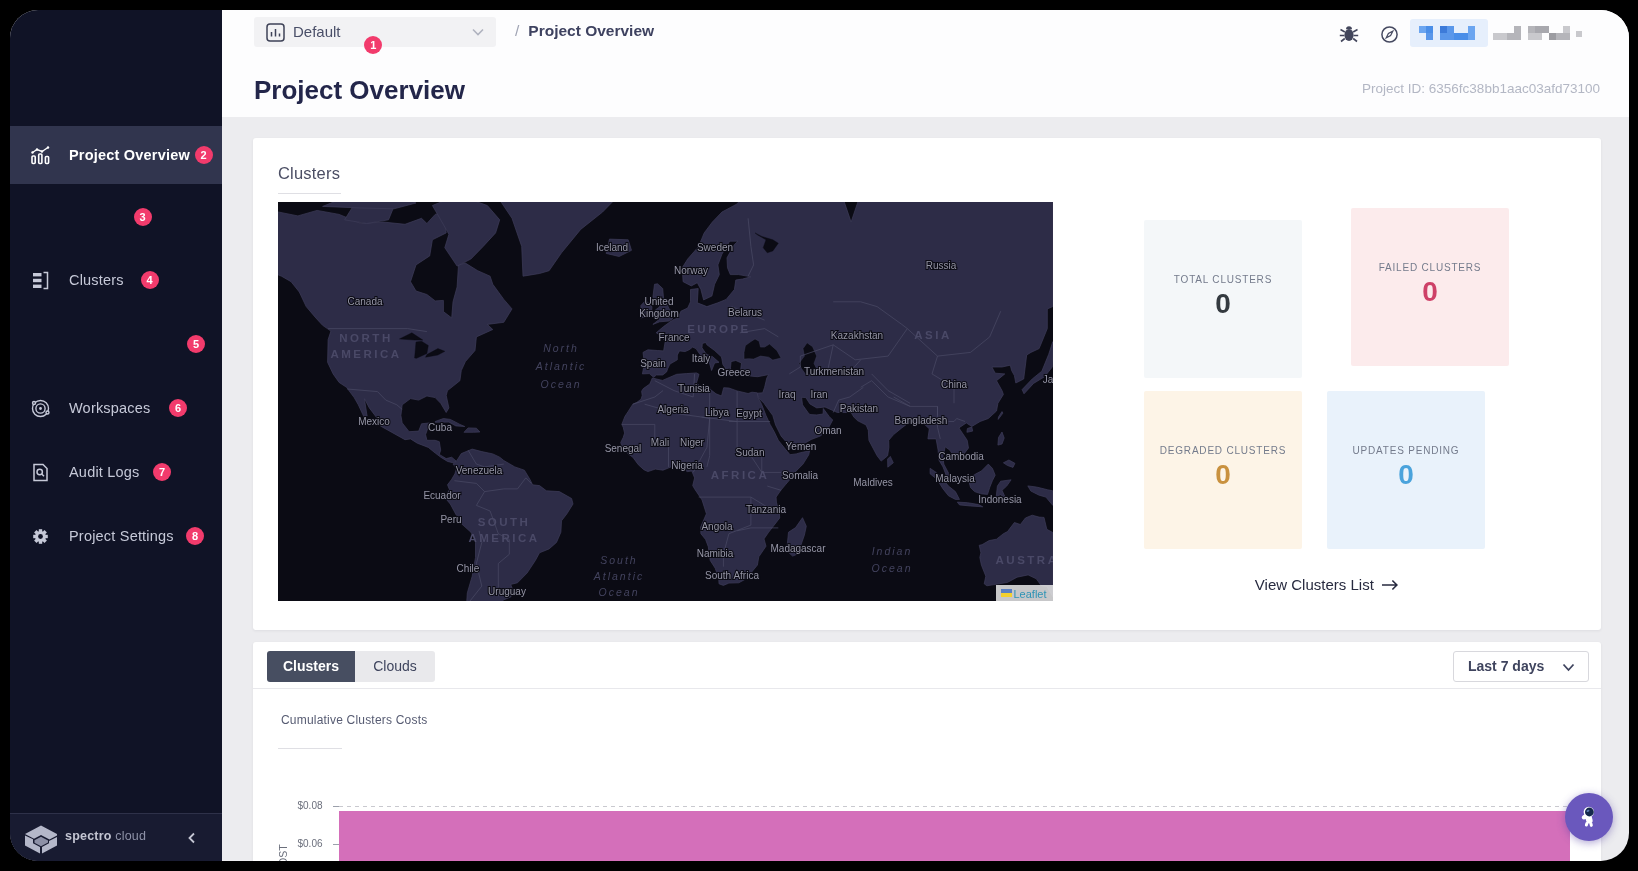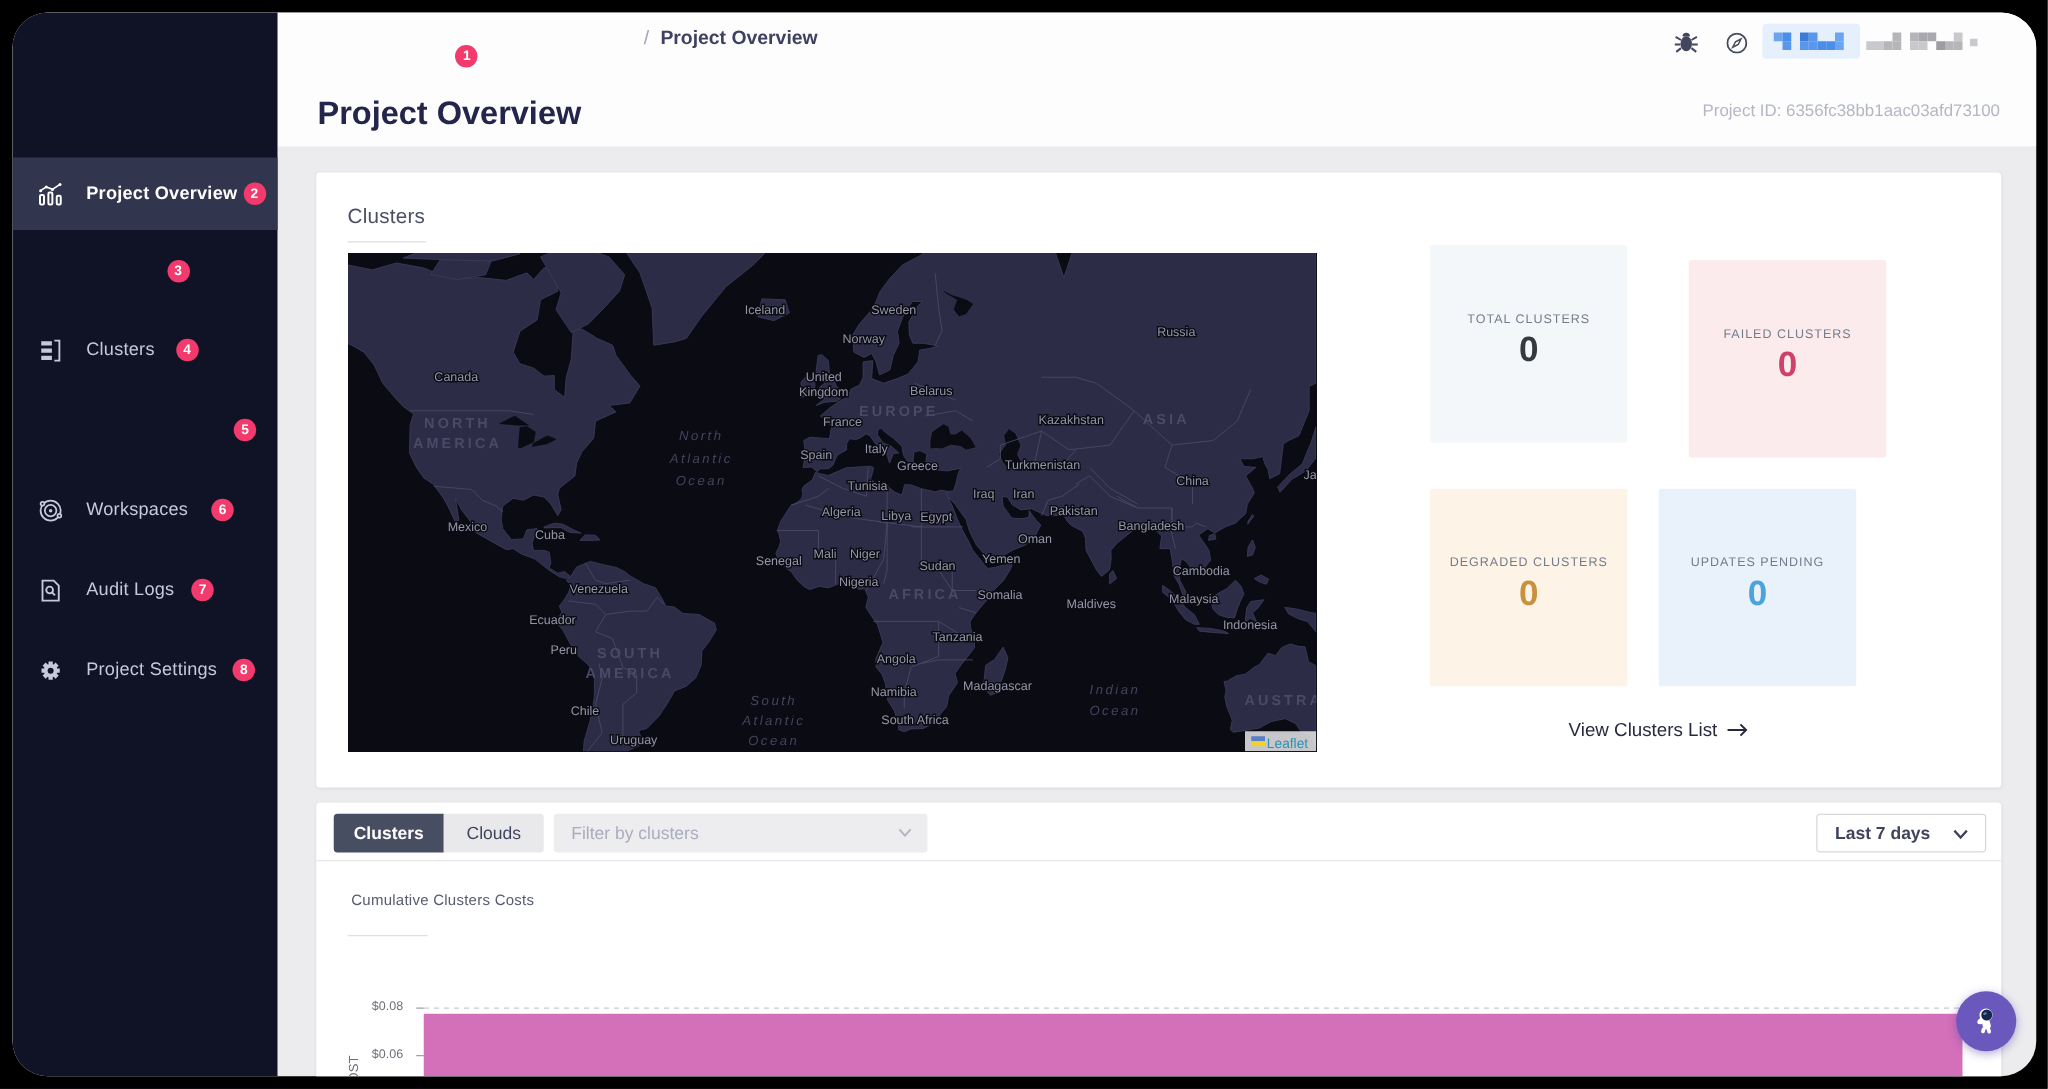--- a/index.html
+++ b/index.html
@@ -78,20 +78,32 @@
 
 
 #fab{position:absolute;left:1555px;top:783px;width:48px;height:48px;border-radius:50%;
  background:#6a58bd;box-shadow:0 2px 8px rgba(80,60,160,.45);z-index:40;}
 .pix{position:absolute;}
 </style></head>
 <body>
 <div id="app">
 
  <div id="topbar">
+  <div id="selector">
+        <svg style="left:12px;top:5.5px" width="19" height="19" viewBox="0 0 19 19" fill="none" stroke="#3e4257" stroke-width="1.5">
+<rect x="1" y="1" width="17" height="17" rx="3"></rect>
+<line x1="5.5" y1="9" x2="5.5" y2="13.5"></line>
+          <line x1="9.5" y1="6" x2="9.5" y2="13.5"></line>
+          <line x1="13.5" y1="10.5" x2="13.5" y2="13.5"></line>
+</svg>
+        <span class="txt">Default</span>
+        <svg style="left:217px;top:9px" width="14" height="12" viewBox="0 0 14 12" fill="none" stroke="#b0b3bf" stroke-width="1.6">
+          <polyline points="2,3.5 7,8.5 12,3.5"></polyline>
+        </svg>
+      </div>
   <div id="crumb">/<b>Project Overview</b></div>
   <div id="title">Project Overview</div>
   <div id="projid">Project ID: 6356fc38bb1aac03afd73100</div>
   <div id="bugicon"><svg width="20" height="19" viewBox="0 0 20 19" fill="#43465c">
 <ellipse cx="10" cy="11" rx="4.6" ry="6"></ellipse>
 <path d="M10 2.2 a3 3 0 0 1 3 3 l-6 0 a3 3 0 0 1 3-3z"></path>
 <g stroke="#43465c" stroke-width="1.6" fill="none">
 <line x1="5.8" y1="8" x2="1.5" y2="5.5"></line>
             <line x1="14.2" y1="8" x2="18.5" y2="5.5"></line>
 <line x1="5.4" y1="11.5" x2="0.8" y2="11.5"></line>
@@ -285,21 +297,21 @@
           <text class="o" x="614" y="353">Indian</text>
           <text class="o" x="614" y="370">Ocean</text>
 <g>
             <rect x="718" y="383" width="57" height="16" fill="#e9e9e9" fill-opacity="0.85"></rect>
 <rect x="723" y="387" width="11" height="4" fill="#5a7fc2"></rect>
             <rect x="723" y="391" width="11" height="4" fill="#f3d02f"></rect>
 <text x="752" y="396" style="font-size:11px;fill:#2d93b5;stroke-width:0;letter-spacing:0">Leaflet</text>
           </g>
 </svg></div>
  </div>
- <div class="stat" style="left:1134px;top:186px;background:#f4f7f9">
+ <div class="stat" style="left:1134px;top:210px;background:#f4f7f9">
       <div class="lb">TOTAL CLUSTERS</div>
       <div class="num" style="color:#343a40">0</div>
     </div>
     <div class="stat" style="left:1341px;top:198px;background:#fcebec">
       <div class="lb">FAILED CLUSTERS</div>
       <div class="num" style="color:#ce4168">0</div>
     </div>
     <div class="stat" style="left:1134px;top:380.5px;background:#fdf4e7">
       <div class="lb">DEGRADED CLUSTERS</div>
       <div class="num" style="color:#c9913f">0</div>
@@ -311,23 +323,20 @@
  <div id="viewlist">View Clusters List&nbsp;&nbsp;<svg width="17" height="12" viewBox="0 0 17 12" style="vertical-align:-1px">
         <path d="M0 6h15M10.5 1.5 15 6l-4.5 4.5" stroke="#272a3f" stroke-width="1.6" fill="none"></path>
       </svg></div>
 
  <div id="card2">
   <div class="h2" style="position:absolute;left:28px;top:71px;color:#565b72;font-size:12px">Cumulative Clusters Costs</div>
   <div class="hdiv" style="left:25px;top:106px;width:64px"></div>
  </div>
  <div class="tab" id="tabclusters">Clusters</div>
  <div class="tab" id="tabclouds">Clouds</div>
- <div id="filter">Filter by clusters<svg style="position:absolute;right:12px;top:10px" width="12" height="10" viewBox="0 0 12 10" fill="none" stroke="#b0b3bf" stroke-width="1.4">
-        <polyline points="1.5,2.5 6,7.5 10.5,2.5"></polyline>
-      </svg></div>
  <div id="last7">Last 7 days<svg style="position:absolute;right:13px;top:11px" width="13" height="9" viewBox="0 0 13 9" fill="none" stroke="#3f445e" stroke-width="1.8">
         <polyline points="1.5,1.5 6.5,7 11.5,1.5"></polyline>
       </svg></div>
  <div id="divider2"></div>
 
  <div class="ylab" style="left:280px;top:790px">$0.08</div>
  <div class="ylab" style="left:280px;top:827.5px">$0.06</div>
  <div class="ytick" style="left:323px;top:796px"></div>
  <div class="ytick" style="left:323px;top:833.5px"></div>
  <div id="dash"></div>
@@ -387,20 +396,32 @@
                 <line x1="13.7" y1="13.7" x2="15.7" y2="15.7"></line>
 <line x1="5.3" y1="15.7" x2="7.3" y2="13.7"></line>
                 <line x1="13.7" y1="7.3" x2="15.7" y2="5.3"></line>
 </g>
 <circle cx="10.5" cy="10.5" r="5.4"></circle>
               <circle cx="10.5" cy="10.5" r="2.4" fill="#101326"></circle>
             </g>
 </svg></span>
         <span class="tx">Project Settings</span>
       </div>
+  <div id="sidefoot">
+    <div style="position:absolute;left:14px;top:11px"><svg width="34" height="30" viewBox="0 0 34 30" fill="none">
+<path d="M17 0.5 L33 9 L33 10.5 L25.5 14.5 L17 10 L10 13.7 L1 9Z" fill="#b4b7c9"></path>
+<path d="M1 10.5 L1 20.5 L16 28.5 L16 22 L9 18.3 L9 14.2Z" fill="#b4b7c9"></path>
+<path d="M33 12 L33 20.5 L18 28.5 L18 22 L25 18.3 L25 16Z" fill="#b4b7c9"></path>
+<path d="M10.5 15.2 L17 11.7 L24 15.4 L24 17.5 L17 21.2 L10.5 17.7Z" fill="#8d90a6"></path>
+</svg></div>
+    <div id="sfname"><b>spectro</b> <span>cloud</span></div>
+    <div id="sfchev"><svg width="12" height="12" viewBox="0 0 12 12" fill="none" stroke="#c3c5d2" stroke-width="1.8">
+            <polyline points="8,1.5 3.5,6 8,10.5"></polyline>
+          </svg></div>
+  </div>
  </div>
 
  <div class="badge" style="left:184.5px;top:135.5px">2</div>
     <div class="badge" style="left:123.5px;top:197.5px">3</div>
     <div class="badge" style="left:130.6px;top:260.5px">4</div>
     <div class="badge" style="left:177px;top:325px">5</div>
     <div class="badge" style="left:159px;top:389px">6</div>
     <div class="badge" style="left:143px;top:452.5px">7</div>
     <div class="badge" style="left:176px;top:516.5px">8</div>
  <div class="badge" style="left:354.4px;top:26.2px">1</div>

